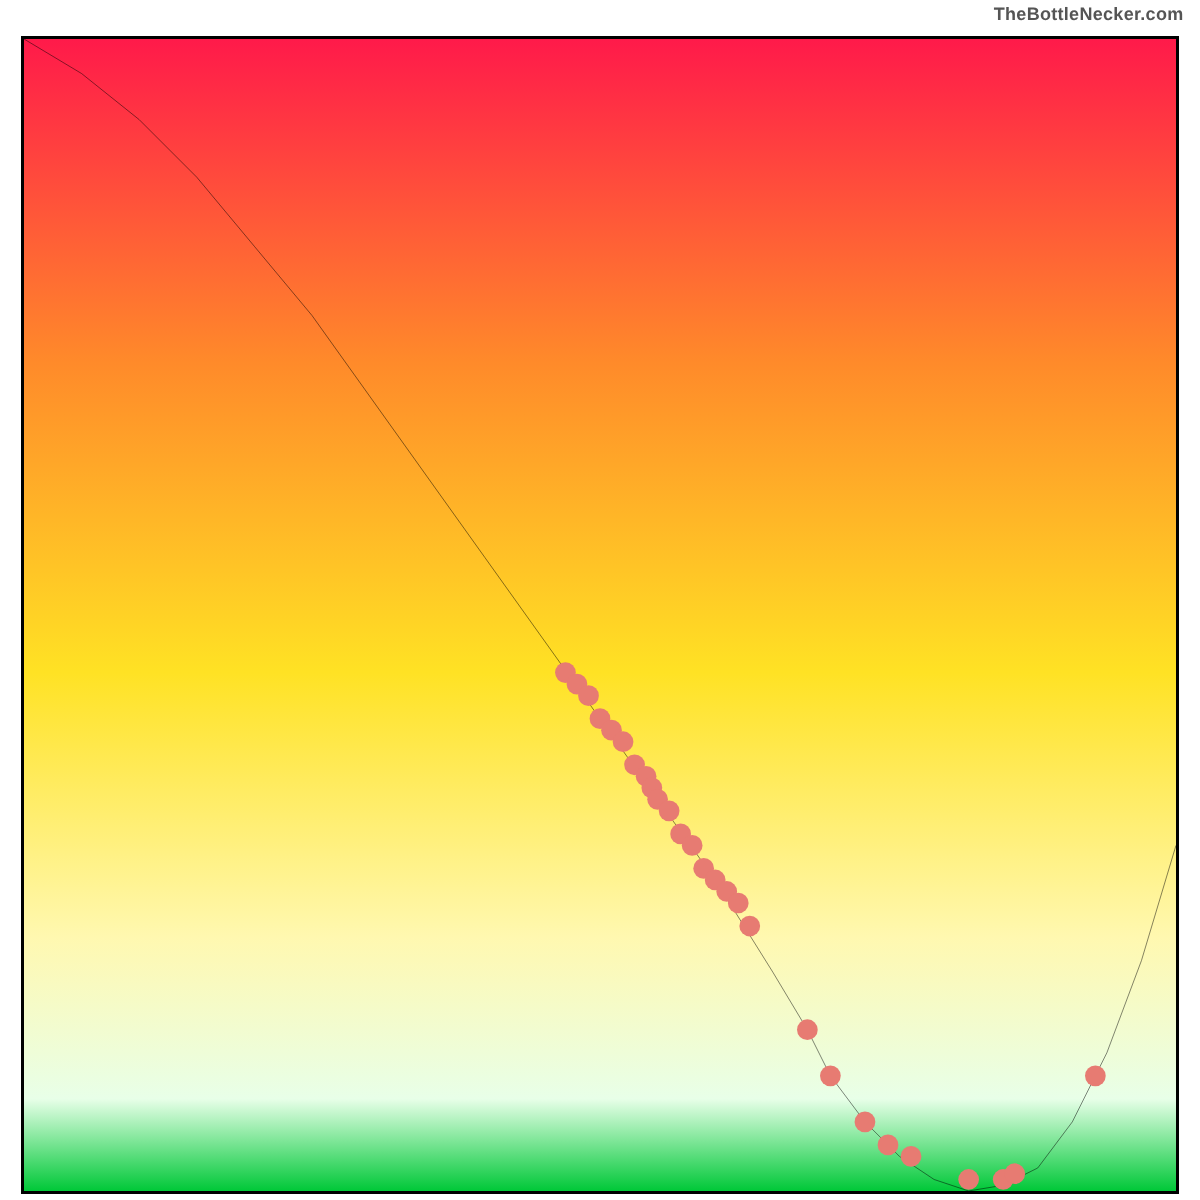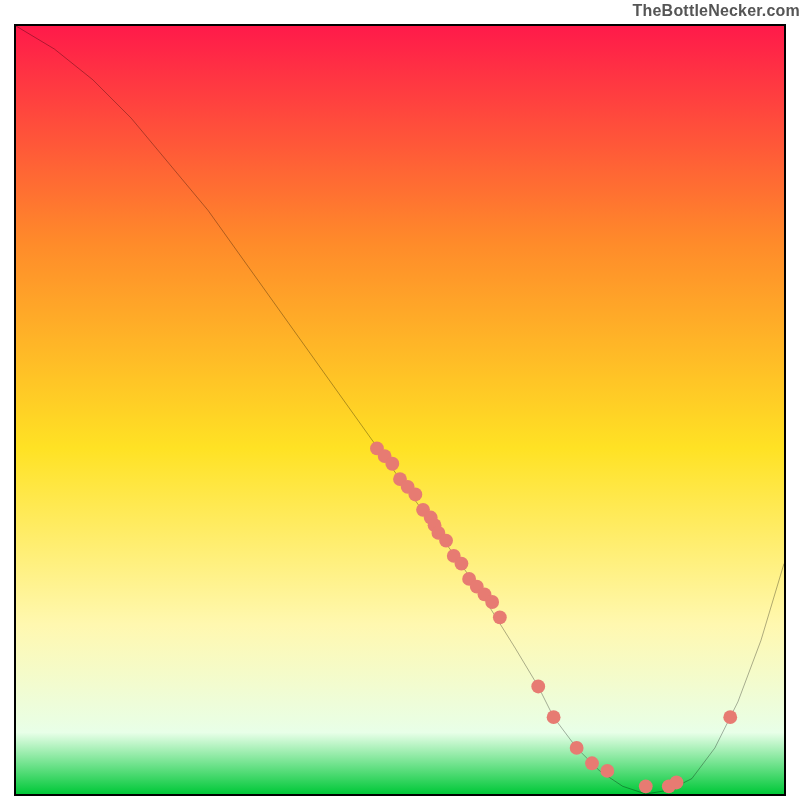--- a/index.html
+++ b/index.html
@@ -12,22 +12,22 @@
   }
   .stage {
     position: relative;
     width: 800px;
     height: 800px;
     background: #ffffff;
   }
   .watermark {
     position: absolute;
     top: 2px;
-    right: 0;
-    font-size: 16px;
+    right: 11px;
+    font-size: 12px;
     font-weight: bold;
     color: #555;
     z-index: 10;
     letter-spacing: 0.2px;
   }
   .plot-frame {
     position: absolute;
     left: 14px;
     top: 24px;
     width: 772px;

